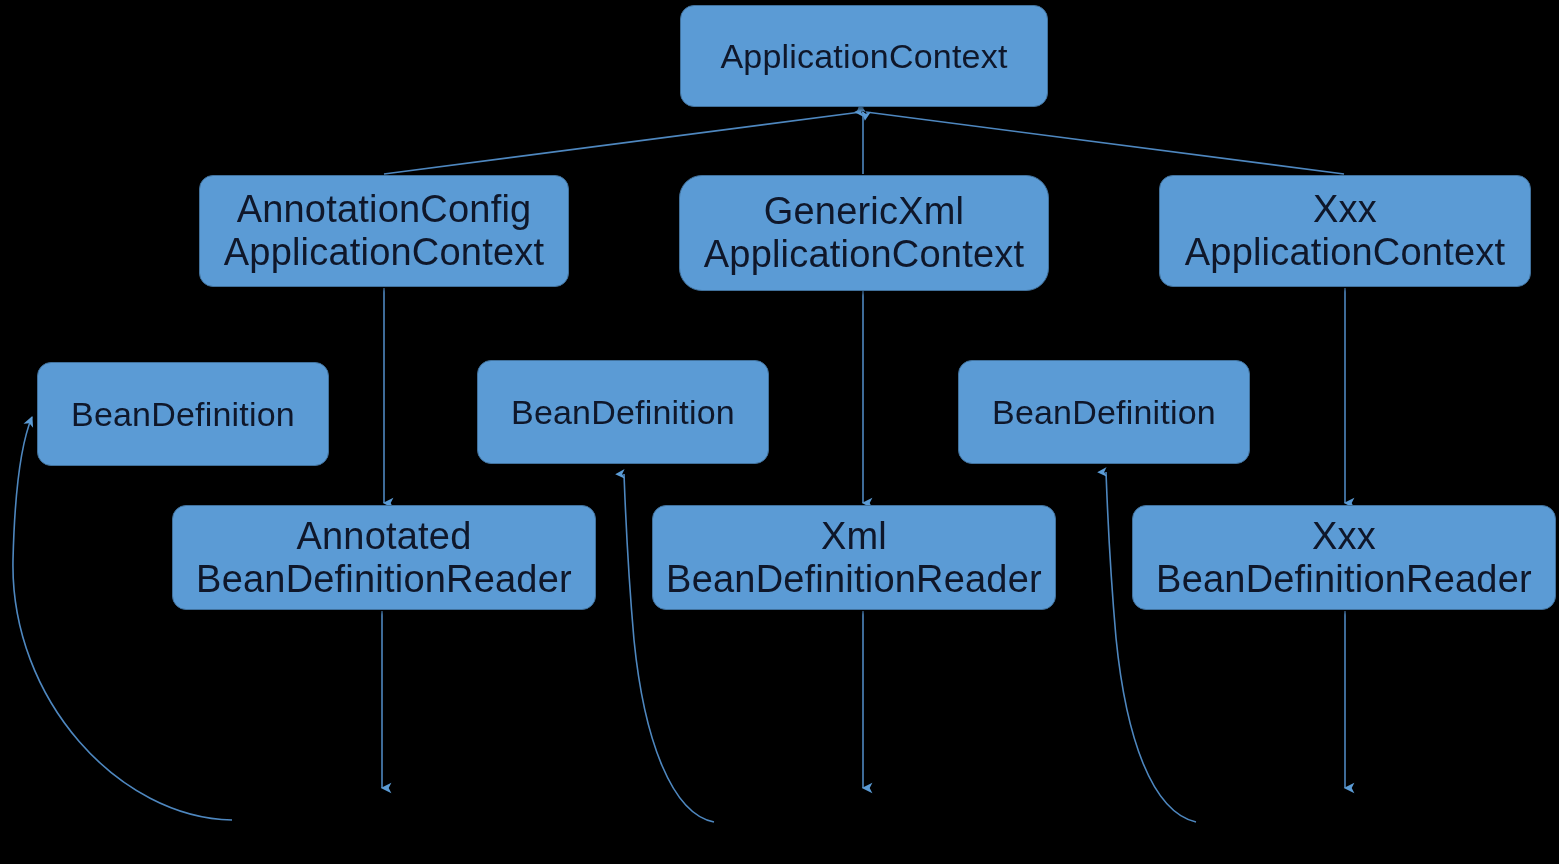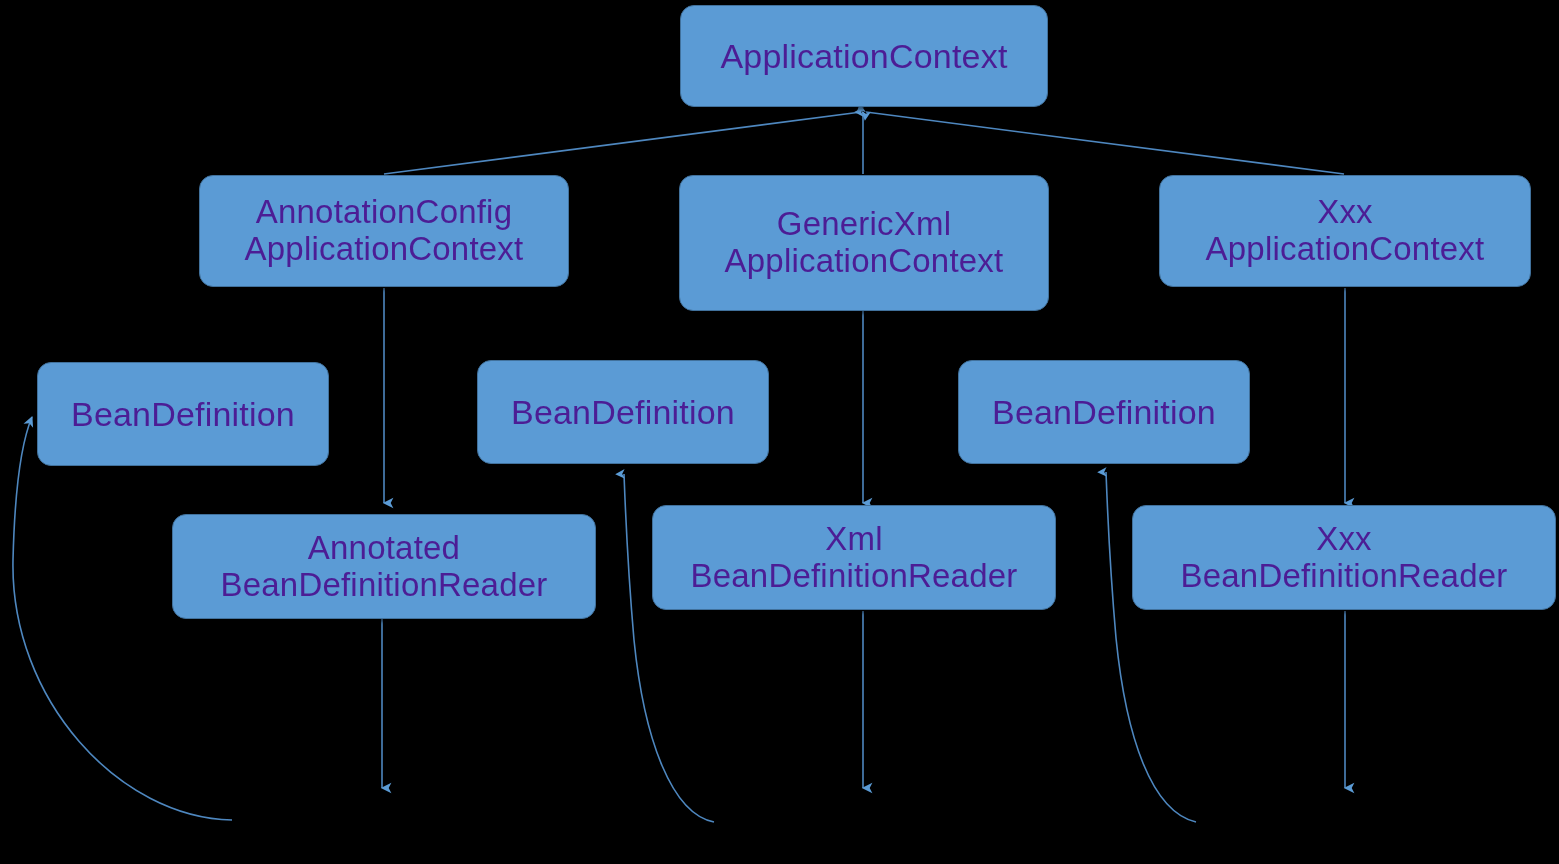--- a/index.html
+++ b/index.html
@@ -24,34 +24,34 @@
     width: 1559px;
     height: 864px;
     pointer-events: none;
   }
   .node {
     position: absolute;
     box-sizing: border-box;
     background: #5B9BD5;
     border: 1px solid #41719C;
     border-radius: 14px;
-    color: #4c1d95;
+    color: #0f172a;
     display: flex;
     align-items: center;
     justify-content: center;
     text-align: center;
     line-height: 1.12;
     font-weight: 400;
     letter-spacing: 0.2px;
     box-shadow: 2px 3px 3px rgba(0,0,0,0.45);
     white-space: pre-line;
     z-index: 2;
   }
   .node.one-line { font-size: 34px; }
-  .node.two-line { font-size: 33px; }
+  .node.two-line { font-size: 38px; }
 </style>
 </head>
 <body>
 
 <div id="canvas">
 
   <svg id="edges" viewBox="0 0 1559 864" width="1559" height="864" xmlns="http://www.w3.org/2000/svg">
     <defs>
       <marker id="arrow-up" markerWidth="11" markerHeight="11" refX="5.5" refY="9.4" orient="auto" markerUnits="userSpaceOnUse">
         <path d="M5.5,0.6 L10.4,10.2 L5.5,7.6 L0.6,10.2 Z" fill="#5B9BD5"></path>
@@ -79,33 +79,33 @@
     <path d="M 232,820 C 120,818 10,700 13,560 C 15,478 24,436 32,417" fill="none" stroke="#4E87BF" stroke-width="1.6" marker-end="url(#arrow-generic)"></path>
     <path d="M 714,822 C 672,814 644,740 634,640 C 627,560 625,500 624,474" fill="none" stroke="#4E87BF" stroke-width="1.6" marker-end="url(#arrow-up)"></path>
     <path d="M 1196,822 C 1152,812 1126,738 1116,638 C 1109,558 1107,498 1106,472" fill="none" stroke="#4E87BF" stroke-width="1.6" marker-end="url(#arrow-up)"></path>
   </svg>
 
   <div class="node one-line" style="left:680px;top:5px;width:368px;height:102px;">ApplicationContext</div>
 
   <div class="node two-line" style="left:199px;top:175px;width:370px;height:112px;">AnnotationConfig
 ApplicationContext</div>
 
-  <div class="node two-line" style="left:679px;top:175px;width:370px;height:136px;">GenericXml
+  <div class="node two-line" style="left:679px;top:175px;width:370px;height:116px;border-radius:23px;">GenericXml
 ApplicationContext</div>
 
   <div class="node two-line" style="left:1159px;top:175px;width:372px;height:112px;">Xxx
 ApplicationContext</div>
 
   <div class="node one-line" style="left:37px;top:362px;width:292px;height:104px;">BeanDefinition</div>
 
   <div class="node one-line" style="left:477px;top:360px;width:292px;height:104px;">BeanDefinition</div>
 
   <div class="node one-line" style="left:958px;top:360px;width:292px;height:104px;">BeanDefinition</div>
 
-  <div class="node two-line" style="left:172px;top:505px;width:424px;height:105px;margin-top:9px;">Annotated
+  <div class="node two-line" style="left:172px;top:505px;width:424px;height:105px;">Annotated
 BeanDefinitionReader</div>
 
   <div class="node two-line" style="left:652px;top:505px;width:404px;height:105px;">Xml
 BeanDefinitionReader</div>
 
   <div class="node two-line" style="left:1132px;top:505px;width:424px;height:105px;">Xxx
 BeanDefinitionReader</div>
 
 </div>
 

